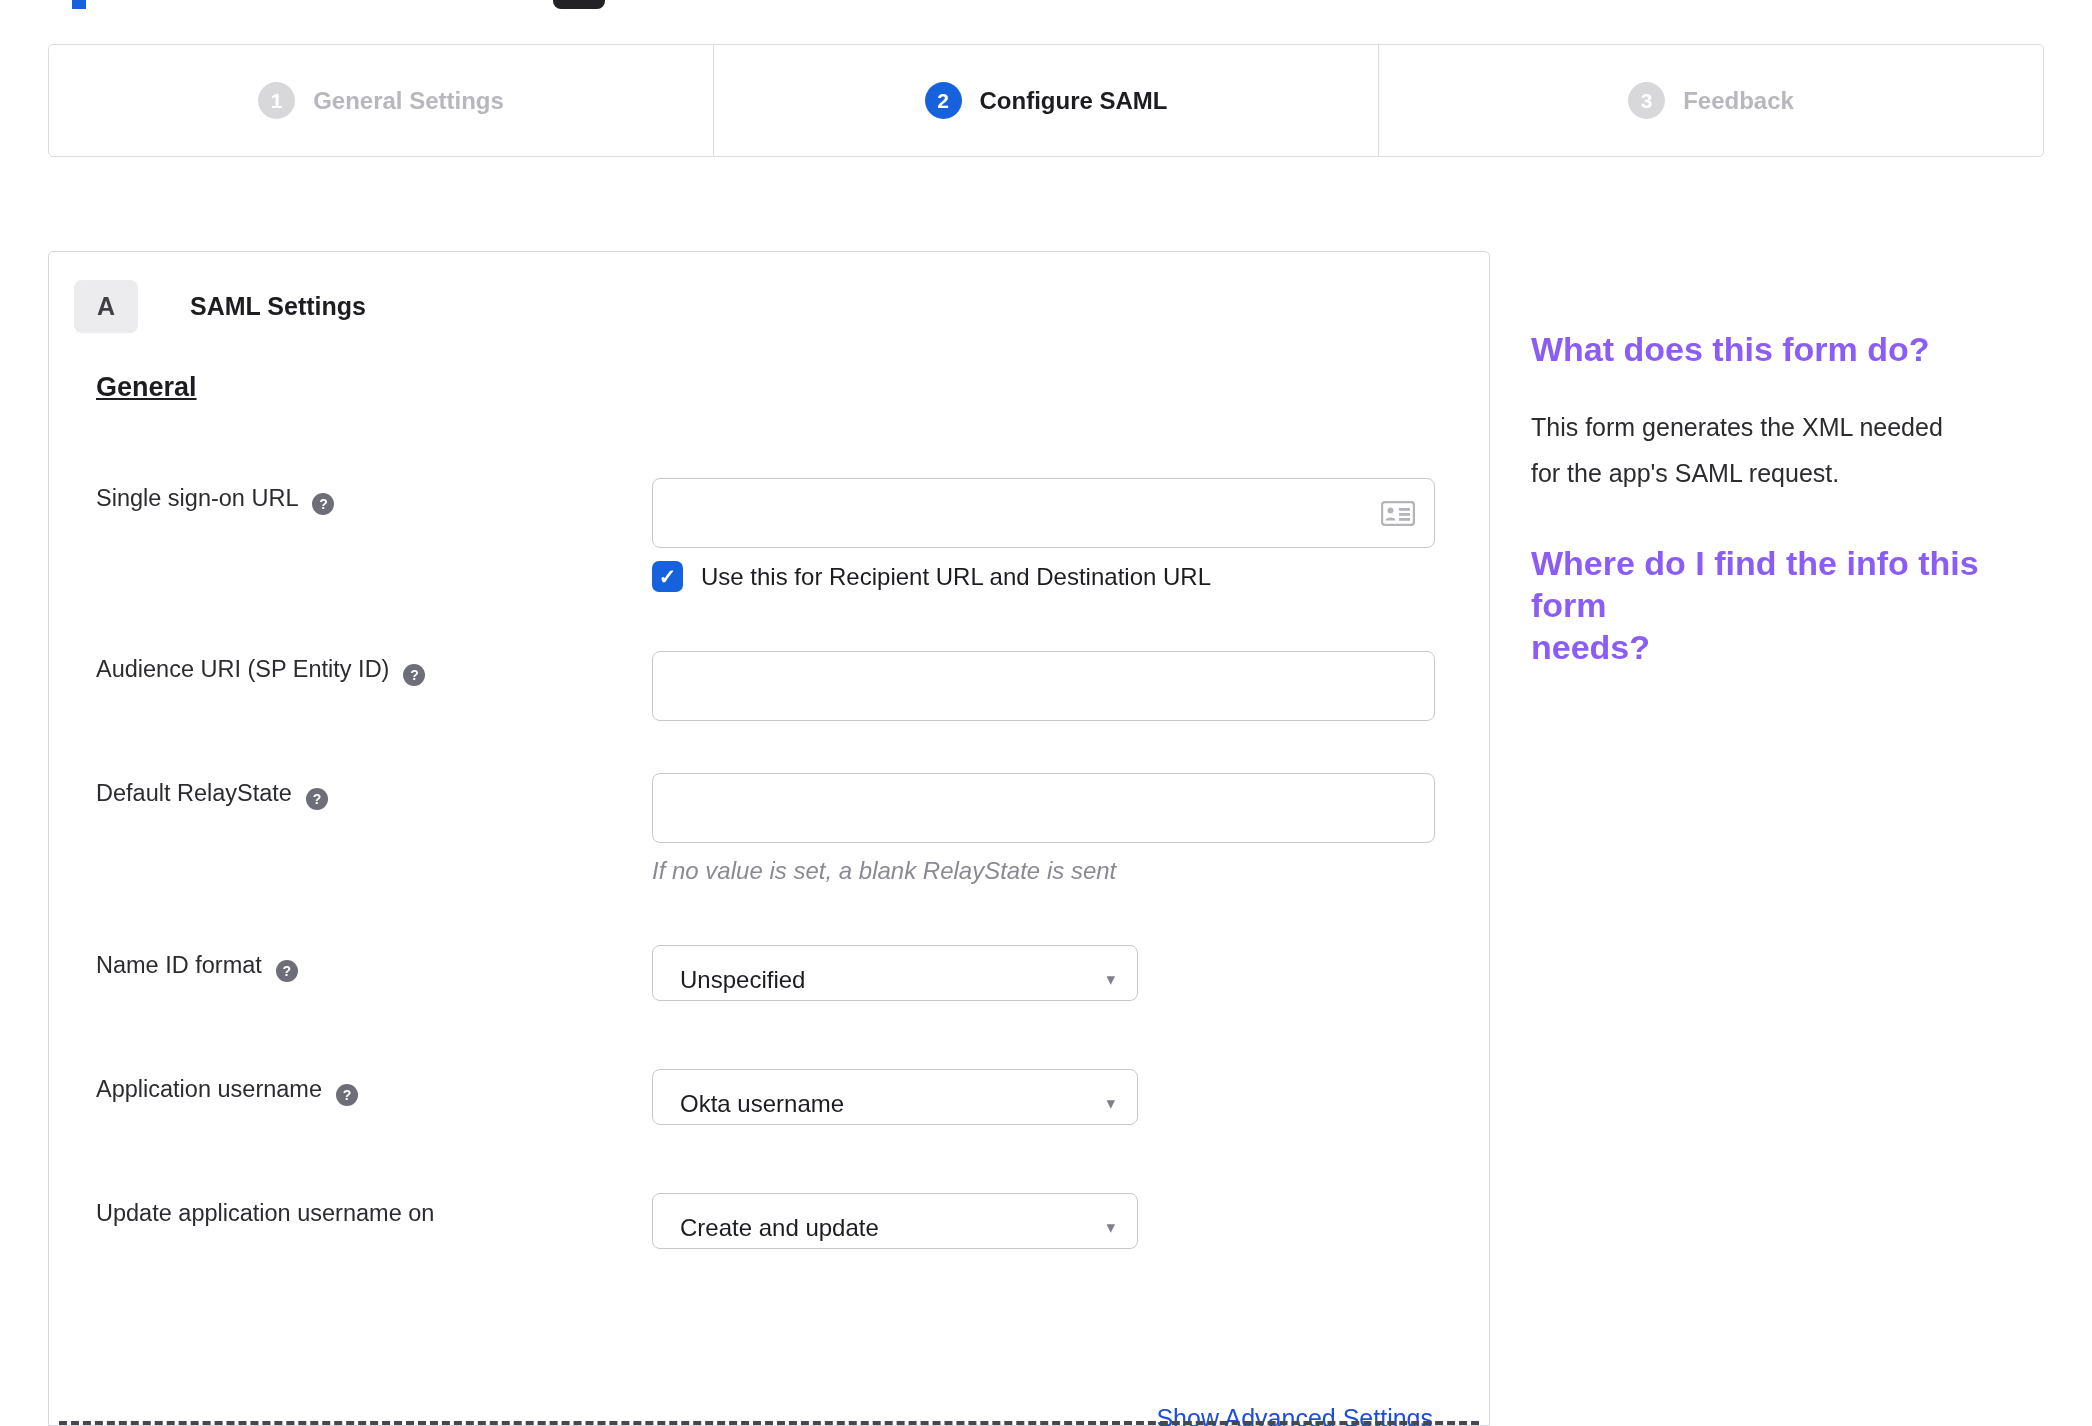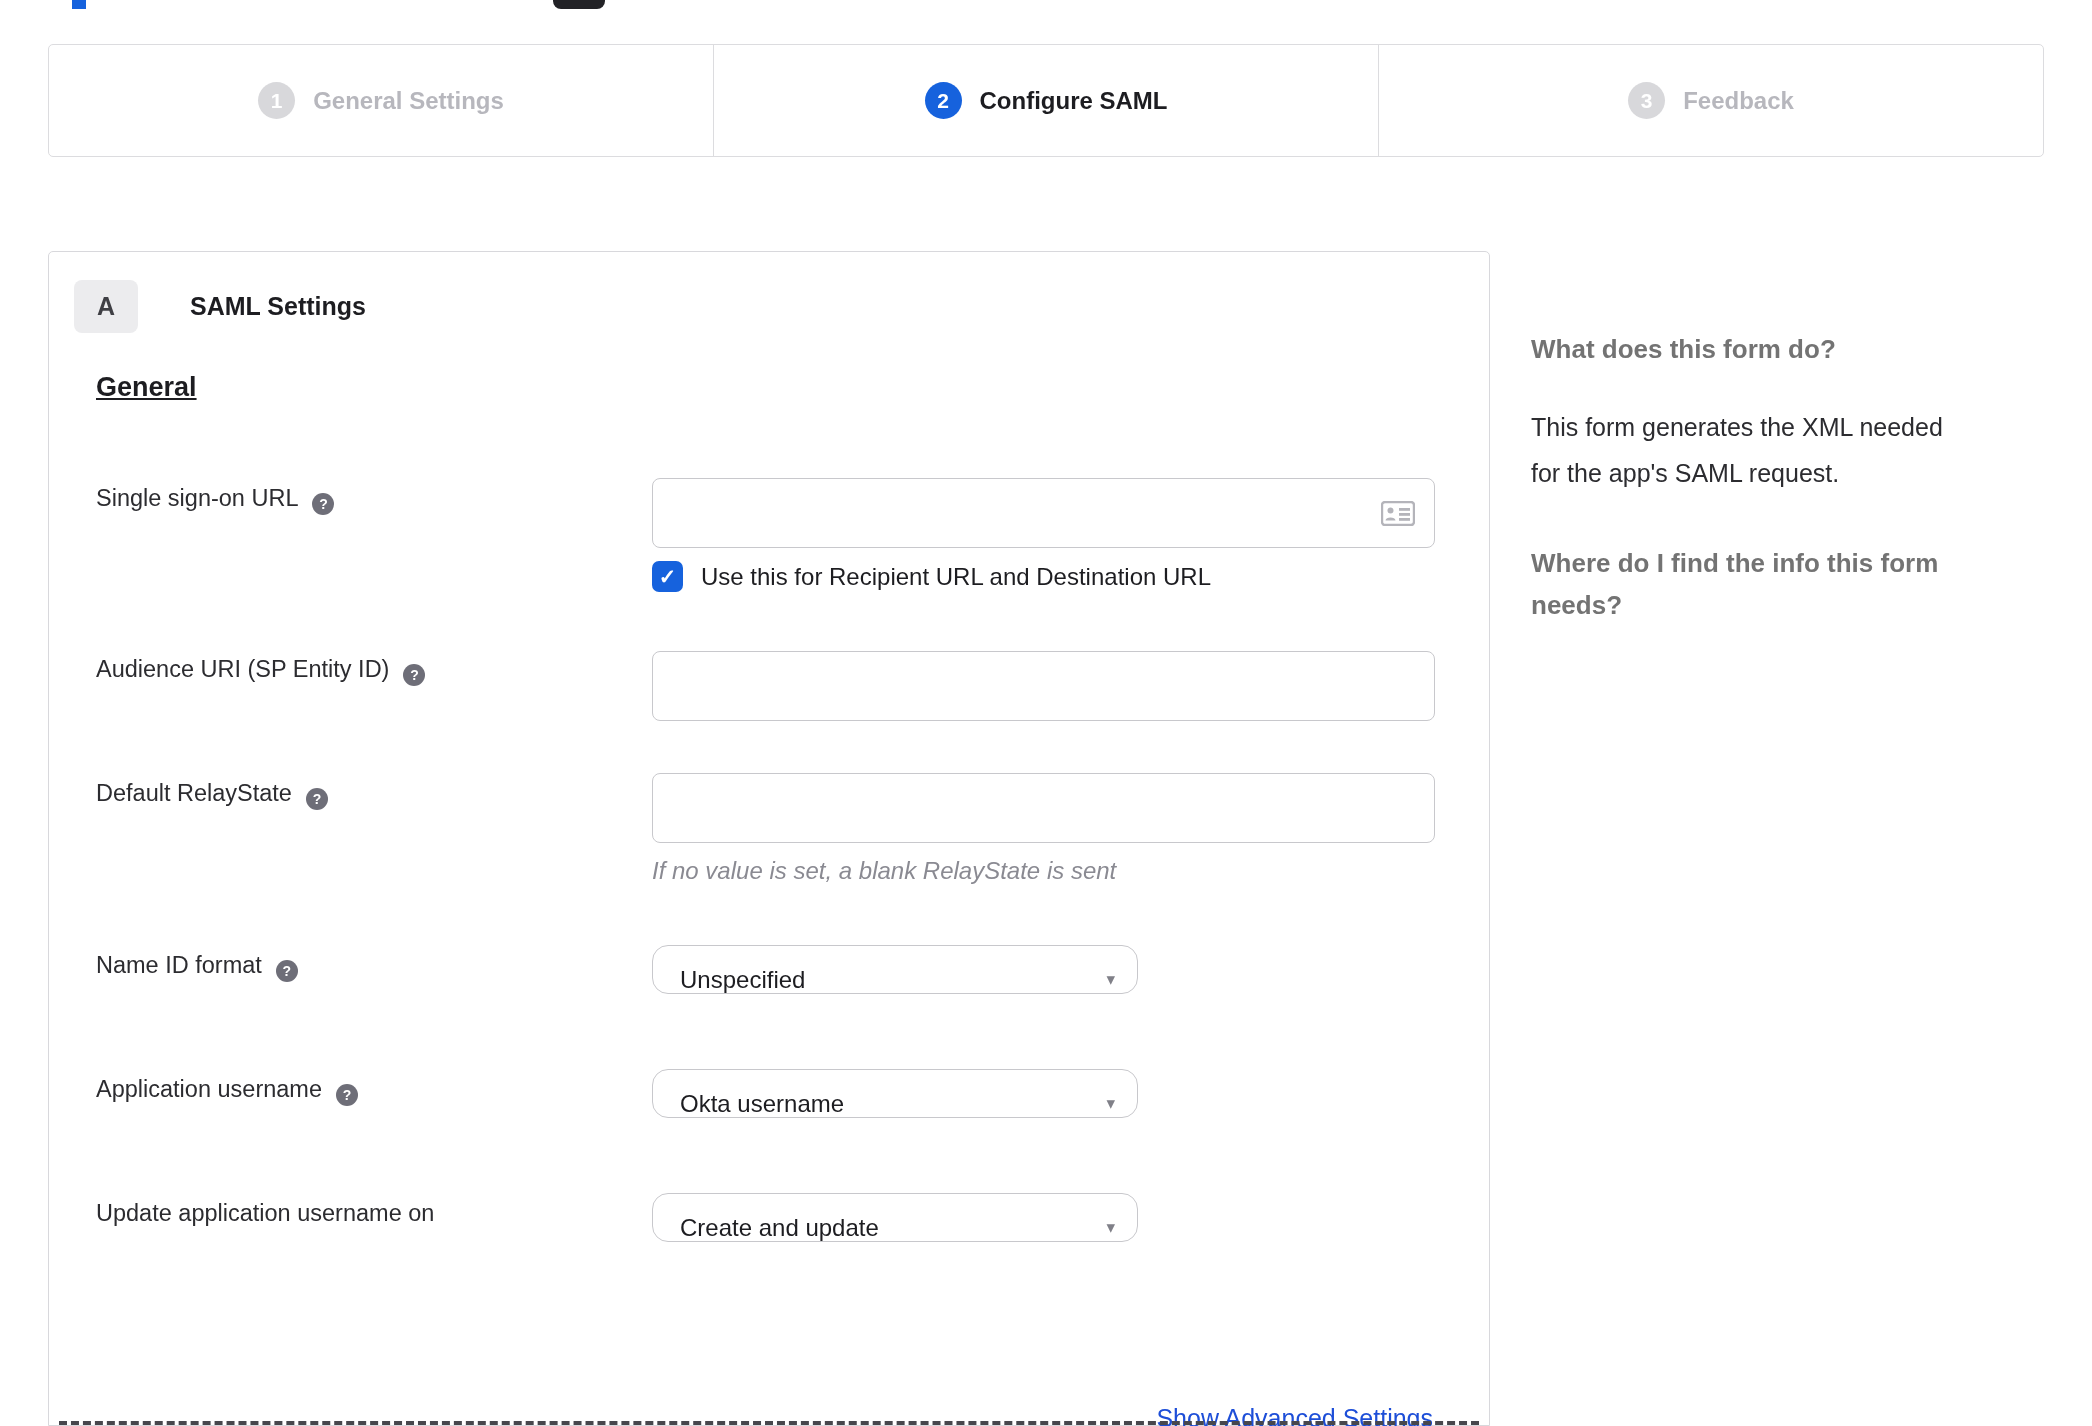--- a/index.html
+++ b/index.html
@@ -45,31 +45,31 @@
   .input-wrap .txt-input { left:0; top:0; position:absolute; width:100%; height:100%; }
   .card-icon { position:absolute; right:20px; top:23px; width:34px; height:25px; pointer-events:none; }
 
   .cb-row { position:absolute; left:603px; display:flex; align-items:center; gap:18px; }
   .checkbox { width:31px; height:31px; background:#1662dd; border-radius:7px; color:#fff;
               display:flex; align-items:center; justify-content:center; font-size:21px; font-weight:bold; cursor:pointer; }
   .cb-label { font-size:24px; color:#1d1d21; }
 
   .helper { position:absolute; left:603px; font-size:24px; color:#8a8a92;font-style:italic; }
 
-  .select { position:absolute; left:603px; width:486px; height:49px; border:1px solid #c8c8cc;
-            border-radius:16px; background:#fff; cursor:pointer; }
+  .select { position:absolute; left:603px; width:486px; height:56px; border:1px solid #c8c8cc;
+            border-radius:8px; background:#fff; cursor:pointer; }
   .select .sel-value { position:absolute; left:27px; top:0; line-height:68px; font-size:24px; color:#1d1d21; }
   .select .caret { position:absolute; right:22px; top:0; line-height:68px; font-size:17px; color:#808088; }
 
   .adv-link { position:absolute; right:56px; top:1152px; font-size:25px; color:#1d4ed8; cursor:pointer; text-decoration:none; }
   .dashed-div { position:absolute; left:10px; right:10px; bottom:0; height:0; border-top:4px dashed #47474d; }
 
   
   .help-panel { position:absolute; left:1531px; top:328px; width:505px; }
-  .help-panel h3 { font-size:26px; font-weight:bold; color:#737373; line-height:42px; white-space:pre-line; margin-bottom:34px; }
+  .help-panel h3 { font-size:34px; font-weight:bold; color:#8b5cf6; line-height:42px; white-space:pre-line; margin-bottom:34px; }
   .help-panel p  { font-size:25px; color:#2c2c30; line-height:46px; white-space:pre-line; margin-bottom:46px; }
 
   
   .r1-label { top:233px; } .r1-input { top:226px; } .r1-cb { top:309px; }
   .r2-label { top:404px; } .r2-input { top:399px; }
   .r3-label { top:528px; } .r3-input { top:521px; } .r3-helper { top:605px; }
   .r4-label { top:700px; } .r4-select { top:693px; }
   .r5-label { top:824px; } .r5-select { top:817px; }
   .r6-label { top:948px; } .r6-select { top:941px; }
 </style>

